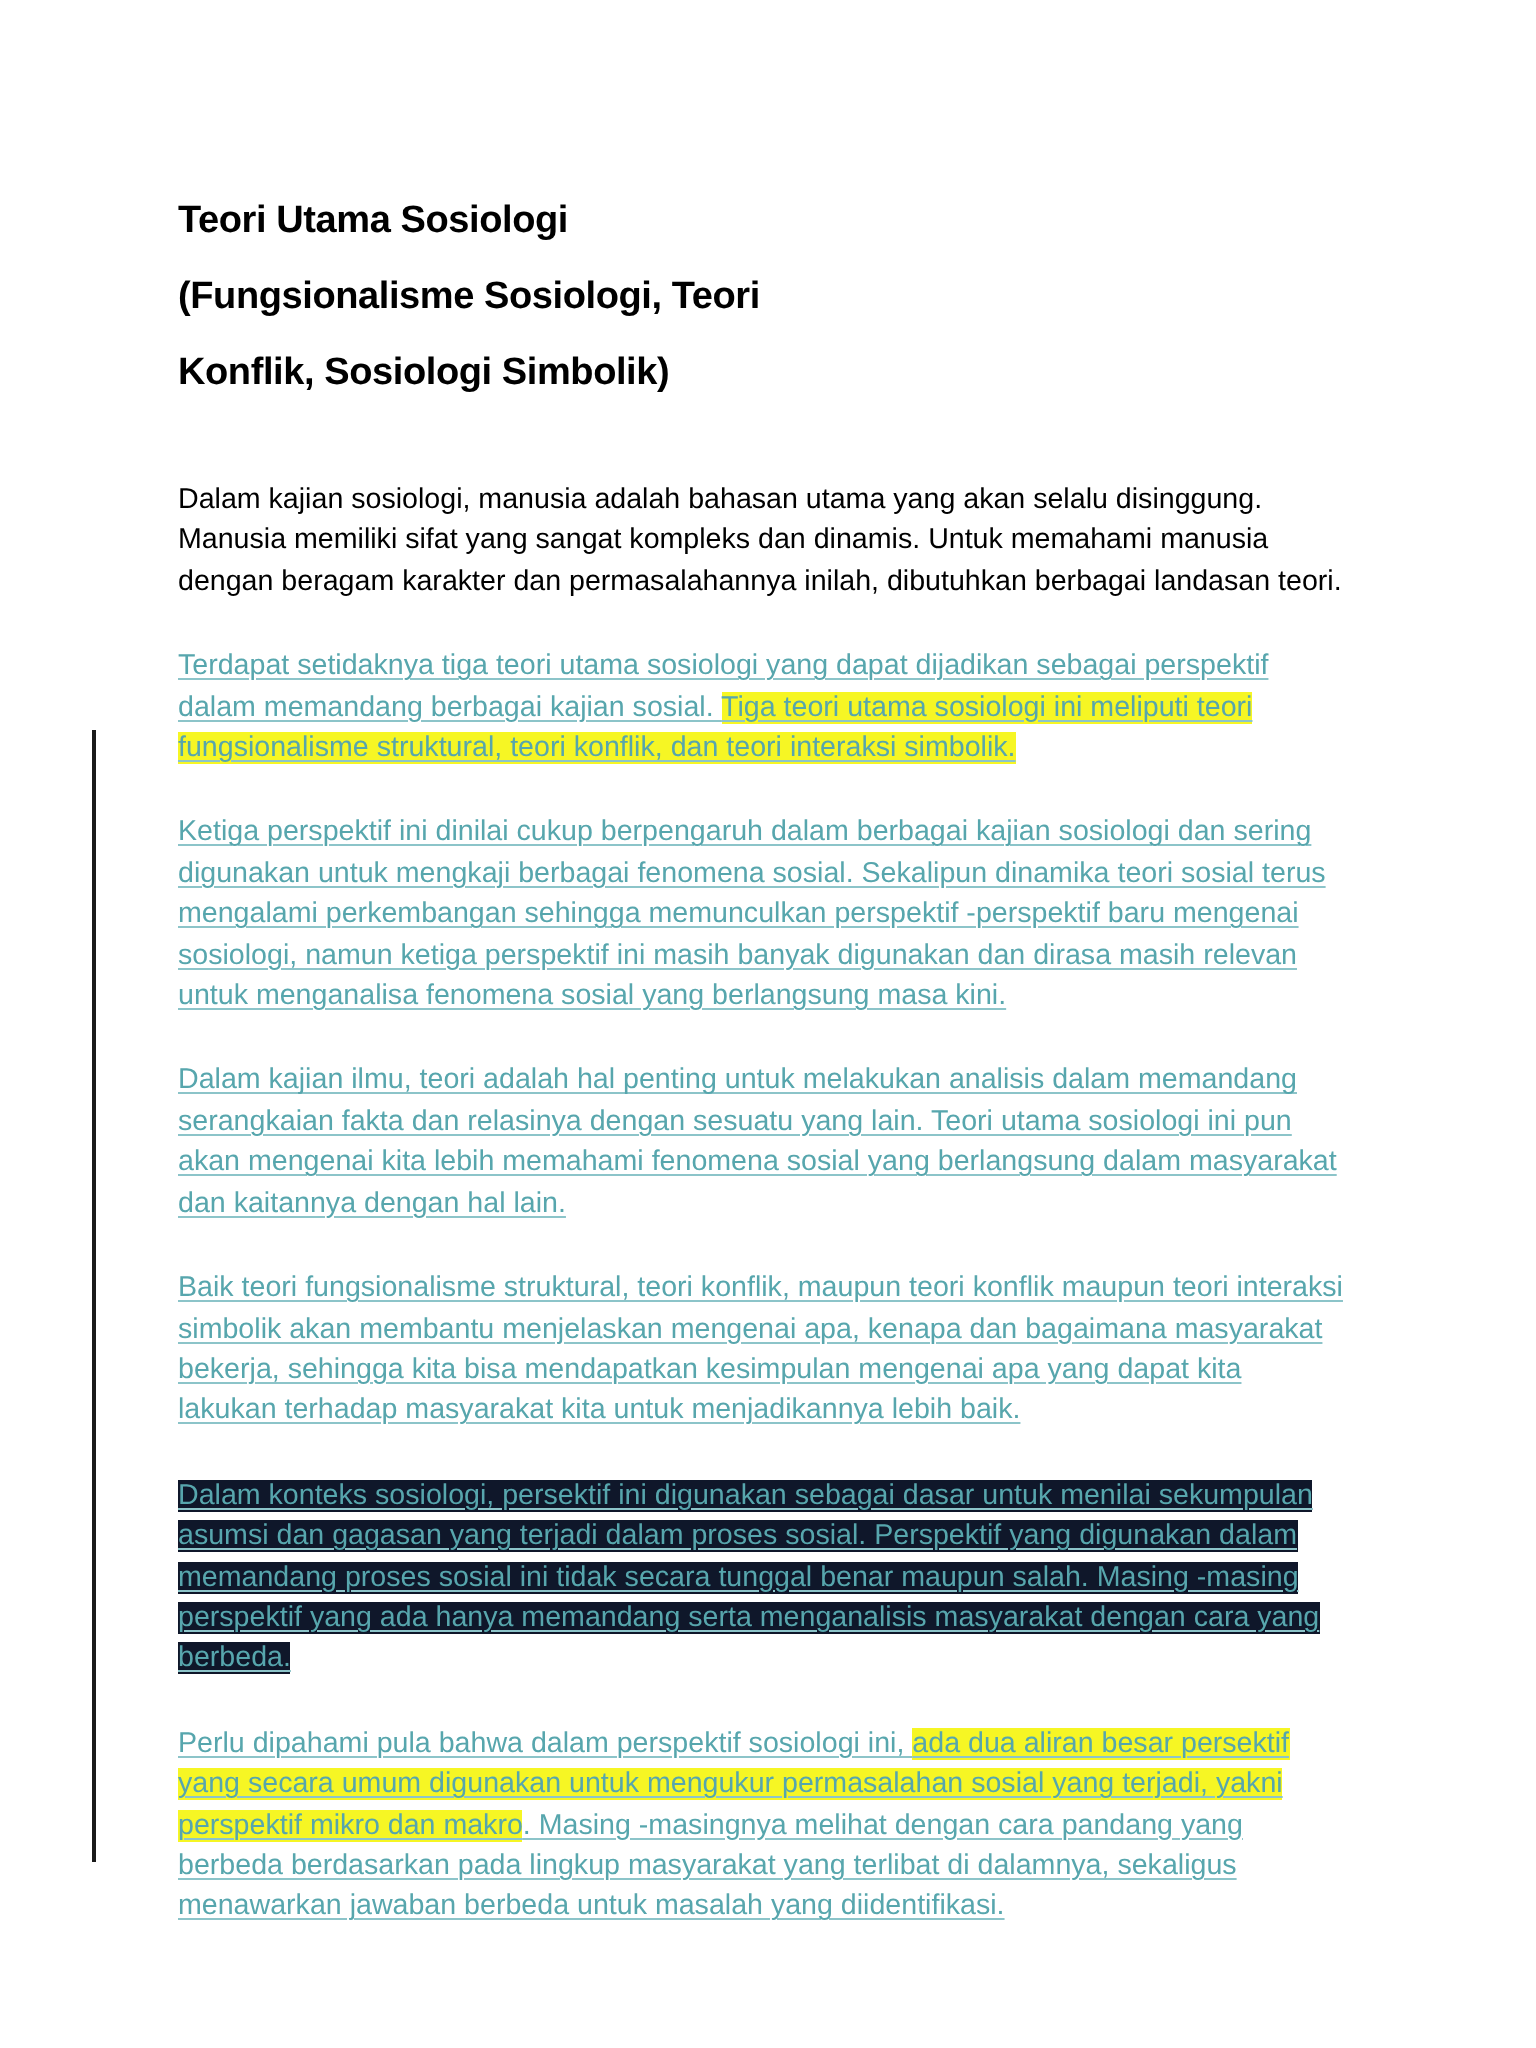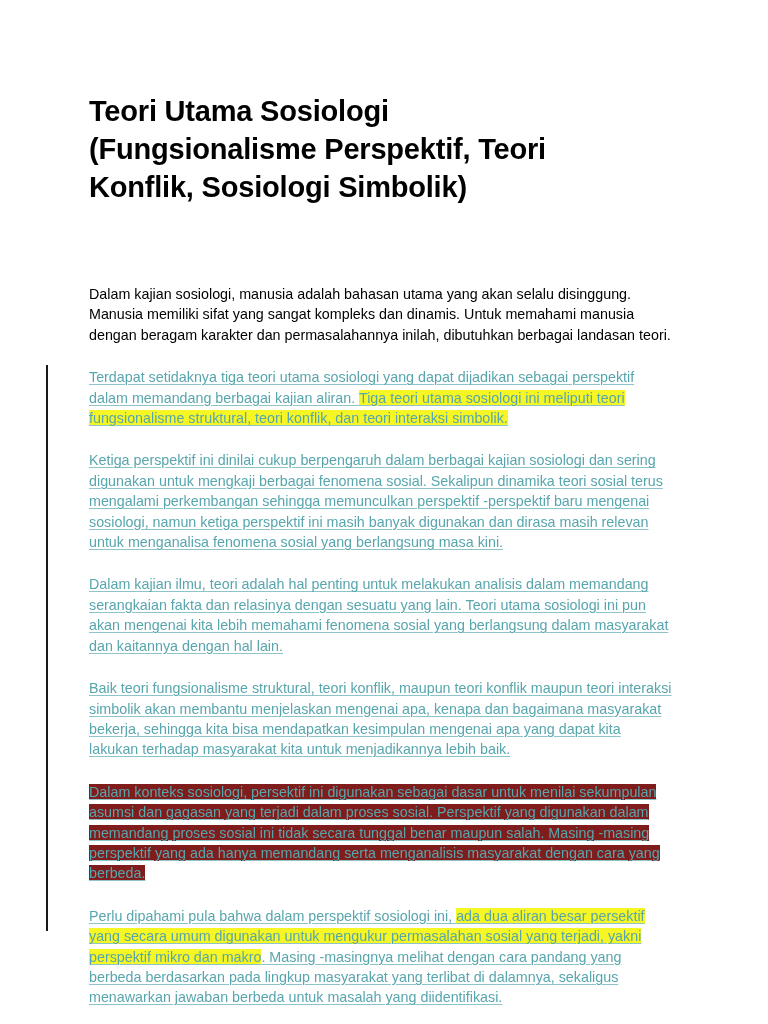--- a/index.html
+++ b/index.html
@@ -36,29 +36,29 @@
   .content {
     position: absolute;
     left: 89px;
     top: 92px;
     width: 584px;
   }
 
   .doc-title {
     margin: 0 0 0 0;
     font-family: "Liberation Sans", sans-serif;
-    font-size: 29px;
+    font-size: 19px;
     line-height: 38px;
     font-weight: bold;
     color: #000000;
     letter-spacing: -0.2px;
   }
 
   .body-block {
-    margin-top: 78px;
+    margin-top: 34px;
   }
 
   p.para {
     margin: 0 0 22px 0;
     font-size: 14.3px;
     line-height: 20.4px;
     color: #000000;
   }
 
   
@@ -77,48 +77,48 @@
     padding: 0;
     box-decoration-break: clone;
     -webkit-box-decoration-break: clone;
   }
 
   
   p.para.teal.hl-block {
     background: transparent;
   }
   p.para.teal.hl-block > span.hl-all {
-    background: #7f1d1d;
+    background: #0f172a;
     box-decoration-break: clone;
     -webkit-box-decoration-break: clone;
   }
 </style>
 </head>
 <body>
 
 <div class="page">
 
   <div class="change-bar"></div>
 
   <div class="content">
 
     <h1 class="doc-title">
       <span>Teori Utama Sosiologi</span><br>
-      <span>(Fungsionalisme Perspektif, Teori</span><br>
+      <span>(Fungsionalisme Sosiologi, Teori</span><br>
       <span>Konflik, Sosiologi Simbolik)</span>
     </h1>
 
     <div class="body-block">
 
       <p class="para">
         <span>Dalam kajian sosiologi, manusia adalah bahasan utama yang akan selalu disinggung. Manusia memiliki sifat yang sangat kompleks dan dinamis. Untuk memahami manusia dengan beragam karakter dan permasalahannya inilah, dibutuhkan berbagai landasan teori.</span>
       </p>
 
       <p class="para teal">
-        <span>Terdapat setidaknya tiga teori utama sosiologi yang dapat dijadikan sebagai perspektif dalam memandang berbagai kajian aliran. </span><mark class="hl">Tiga teori utama sosiologi ini meliputi teori fungsionalisme struktural, teori konflik, dan teori interaksi simbolik.</mark>
+        <span>Terdapat setidaknya tiga teori utama sosiologi yang dapat dijadikan sebagai perspektif dalam memandang berbagai kajian sosial. </span><mark class="hl">Tiga teori utama sosiologi ini meliputi teori fungsionalisme struktural, teori konflik, dan teori interaksi simbolik.</mark>
       </p>
 
       <p class="para teal">
         <span>Ketiga perspektif ini dinilai cukup berpengaruh dalam berbagai kajian sosiologi dan sering digunakan untuk mengkaji berbagai fenomena sosial. Sekalipun dinamika teori sosial terus mengalami perkembangan sehingga memunculkan perspektif -perspektif baru mengenai sosiologi, namun ketiga perspektif ini masih banyak digunakan dan dirasa masih relevan untuk menganalisa fenomena sosial yang berlangsung masa kini.</span>
       </p>
 
       <p class="para teal">
         <span>Dalam kajian ilmu, teori adalah hal penting untuk melakukan analisis dalam memandang serangkaian fakta dan relasinya dengan sesuatu yang lain. Teori utama sosiologi ini pun akan mengenai kita lebih memahami fenomena sosial yang berlangsung dalam masyarakat dan kaitannya dengan hal lain.</span>
       </p>
 

